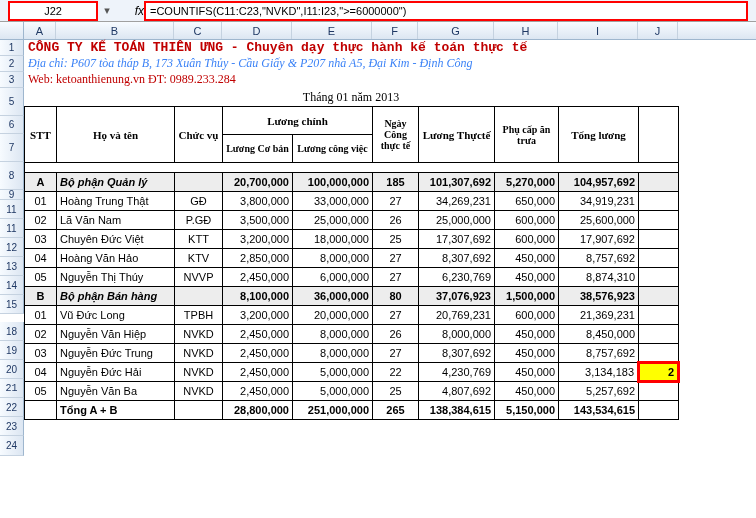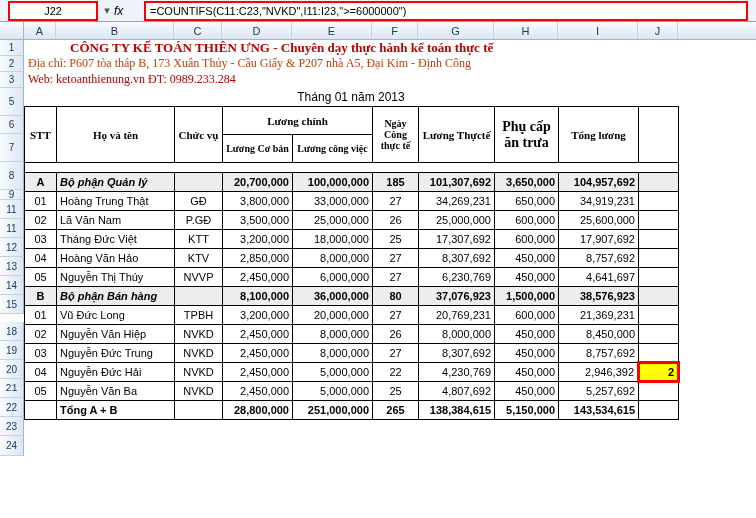--- a/index.html
+++ b/index.html
@@ -1,40 +1,40 @@
 <!DOCTYPE html>
 <html><head>
 <meta charset="utf-8">
 <style>
 * { margin: 0; padding: 0; box-sizing: border-box; }
 body { font-family: Arial, sans-serif; font-size: 11px; background: #fff; width: 756px; height: 518px; overflow: hidden; }
 
 .formula-bar { display: flex; align-items: center; height: 22px; border-bottom: 1px solid #a0a0a0; background: #eef3fa; }
 .name-box { width: 90px; height: 20px; background: #fff; border: 2px solid red; margin: 0 2px 0 8px; display: flex; align-items: center; justify-content: center; font-size: 11px; }
 .dropdown-icon { width: 14px; display: flex; align-items: center; justify-content: center; color: #555; }
-.fx-label { width: 30px; text-align: left; font-style: italic; font-size: 12px; }
+.fx-label { width: 30px; text-align: right; font-style: italic; font-size: 12px; }
 .formula-input { flex: 1; height: 20px; background: #fff; border: 2px solid red; margin-right: 8px; padding: 0 4px; display: flex; align-items: center; }
 
 .sheet { position: relative; }
 .col-headers { display: flex; height: 18px; background: linear-gradient(#f7fbff, #dce6f2); border-bottom: 1px solid #9eb6ce; }
 .row-header-spacer { width: 24px; border-right: 1px solid #9eb6ce; background: linear-gradient(#f7fbff, #dce6f2); }
 .col-header { border-right: 1px solid #c5d2e0; display: flex; align-items: center; justify-content: center; color: #1f3864; font-size: 11px; }
 
 .grid-body { display: flex; }
 .row-headers { display: flex; flex-direction: column; }
 .row-header { width: 24px; border-right: 1px solid #9eb6ce; border-bottom: 1px solid #c5d2e0; background: linear-gradient(90deg,#f7fbff,#dce6f2); display: flex; align-items: center; justify-content: center; color: #1f3864; font-size: 10px; }
 
 .cells { position: relative; }
 .company-info { position: absolute; left: 4px; top: 0; }
-.c-red-bold { color: #c00000; font-weight: bold; font-size: 13px; font-family: Liberation Serif, serif; margin-left: 42px; }
-.c-red-italic { color: #c2410c; font-size: 12px; font-family: "Times New Roman", serif; }
+.c-red-bold { color: #c00000; font-weight: bold; font-size: 13px; font-family: Liberation Mono, monospace; }
+.c-red-italic { color: #3b82f6; font-style: italic; font-size: 12px; font-family: "Times New Roman", serif; }
 .c-red { color: #c00000; font-size: 12px; font-family: "Times New Roman", serif; }
 
 .title-row { height: 28px; display: flex; align-items: center; justify-content: center; font-weight: bold; font-size: 18px; font-family: "Times New Roman", serif; }
-.subtitle-row { height: 18px; display: flex; align-items: center; justify-content: center; font-size: 12px; font-family: Liberation Sans, sans-serif; }
+.subtitle-row { height: 18px; display: flex; align-items: center; justify-content: center; font-size: 12px; font-family: Liberation Serif, serif; }
 
 .data-table { border-collapse: collapse; table-layout: fixed; }
 .data-table th, .data-table td { border: 1px solid #000; padding: 2px 3px; font-size: 11px; background: #fff; overflow: hidden; white-space: nowrap; }
 .data-table th { font-weight: bold; text-align: center; font-family: "Times New Roman", serif; }
 .data-table .num { text-align: right; }
 .data-table .ctr { text-align: center; }
 .data-table .section td { font-weight: bold; background: #ededed; }
 .data-table .section td.name { font-style: italic; }
 .data-table .total td { font-weight: bold; }
 .highlight-cell { background: #ffff00 !important; border: 3px solid red !important; text-align: right; font-weight: bold; }
@@ -130,42 +130,42 @@
             <col class="w-ext">
         </colgroup>
         <thead>
           <tr style="height:28px">
             <th rowspan="2">STT</th>
             <th rowspan="2">Họ và tên</th>
             <th rowspan="2">Chức vụ</th>
             <th colspan="2">Lương chính</th>
             <th rowspan="2" style="white-space:normal;font-size:10px;line-height:1.1">Ngày Công thực tế</th>
             <th rowspan="2" style="white-space:normal">Lương Thựctế</th>
-            <th rowspan="2" style="white-space:normal;font-size:14px">Phụ cấp ăn trưa</th>
+            <th rowspan="2" style="white-space:normal;font-size:10px">Phụ cấp ăn trưa</th>
             <th rowspan="2" style="white-space:normal">Tổng lương</th>
             <th rowspan="2"></th>
           </tr>
           <tr style="height:28px">
             <th style="white-space:normal;font-size:10px">Lương Cơ bản</th>
             <th style="white-space:normal;font-size:10px">Lương công việc</th>
           </tr>
           <tr style="height:10px">
             <th colspan="10" style="padding:0;border-left:1px solid #000;border-right:1px solid #000;border-top:none;border-bottom:none;font-size:1px;">&nbsp;</th>
           </tr>
         </thead>
         <tbody id="tbody">
             <tr class="section" style="height: 19px;">
               <td class="ctr">A</td>
               <td class="name">Bộ phận Quản lý</td>
               <td></td>
               <td class="num">20,700,000</td>
               <td class="num">100,000,000</td>
               <td class="ctr">185</td>
               <td class="num">101,307,692</td>
-              <td class="num">3,650,000</td>
+              <td class="num">5,270,000</td>
               <td class="num">104,957,692</td>
               <td></td>
             </tr>
             <tr style="height: 19px;">
               <td class="ctr">01</td>
               <td>Hoàng Trung Thật</td>
               <td class="ctr">GĐ</td>
               <td class="num">3,800,000</td>
               <td class="num">33,000,000</td>
               <td class="ctr">27</td>
@@ -181,21 +181,21 @@
               <td class="num">3,500,000</td>
               <td class="num">25,000,000</td>
               <td class="ctr">26</td>
               <td class="num">25,000,000</td>
               <td class="num">600,000</td>
               <td class="num">25,600,000</td>
               <td></td>
             </tr>
             <tr style="height: 19px;">
               <td class="ctr">03</td>
-              <td>Tháng Đức Việt</td>
+              <td>Chuyên Đức Việt</td>
               <td class="ctr">KTT</td>
               <td class="num">3,200,000</td>
               <td class="num">18,000,000</td>
               <td class="ctr">25</td>
               <td class="num">17,307,692</td>
               <td class="num">600,000</td>
               <td class="num">17,907,692</td>
               <td></td>
             </tr>
             <tr style="height: 19px;">
@@ -212,21 +212,21 @@
             </tr>
             <tr style="height: 19px;">
               <td class="ctr">05</td>
               <td>Nguyễn Thị Thúy</td>
               <td class="ctr">NVVP</td>
               <td class="num">2,450,000</td>
               <td class="num">6,000,000</td>
               <td class="ctr">27</td>
               <td class="num">6,230,769</td>
               <td class="num">450,000</td>
-              <td class="num">4,641,697</td>
+              <td class="num">8,874,310</td>
               <td></td>
             </tr>
             <tr class="section" style="height: 19px;">
               <td class="ctr">B</td>
               <td class="name">Bộ phận Bán hàng</td>
               <td></td>
               <td class="num">8,100,000</td>
               <td class="num">36,000,000</td>
               <td class="ctr">80</td>
               <td class="num">37,076,923</td>
@@ -272,21 +272,21 @@
             </tr>
             <tr style="height: 19px;">
               <td class="ctr">04</td>
               <td>Nguyễn Đức Hải</td>
               <td class="ctr">NVKD</td>
               <td class="num">2,450,000</td>
               <td class="num">5,000,000</td>
               <td class="ctr">22</td>
               <td class="num">4,230,769</td>
               <td class="num">450,000</td>
-              <td class="num">2,946,392</td>
+              <td class="num">3,134,183</td>
               <td class="highlight-cell">2</td>
             </tr>
             <tr style="height: 19px;">
               <td class="ctr">05</td>
               <td>Nguyễn Văn Ba</td>
               <td class="ctr">NVKD</td>
               <td class="num">2,450,000</td>
               <td class="num">5,000,000</td>
               <td class="ctr">25</td>
               <td class="num">4,807,692</td>

